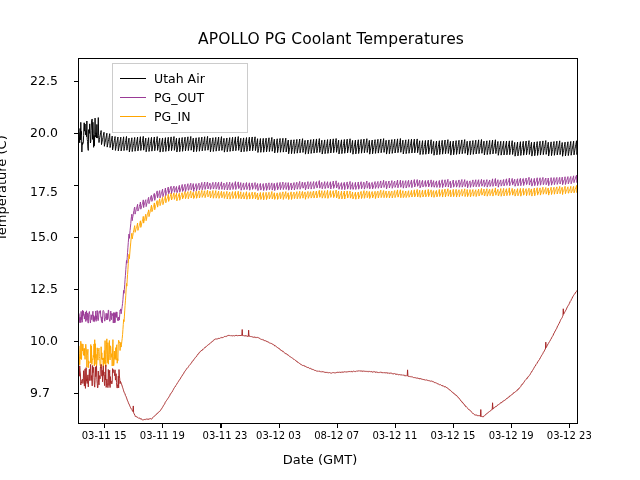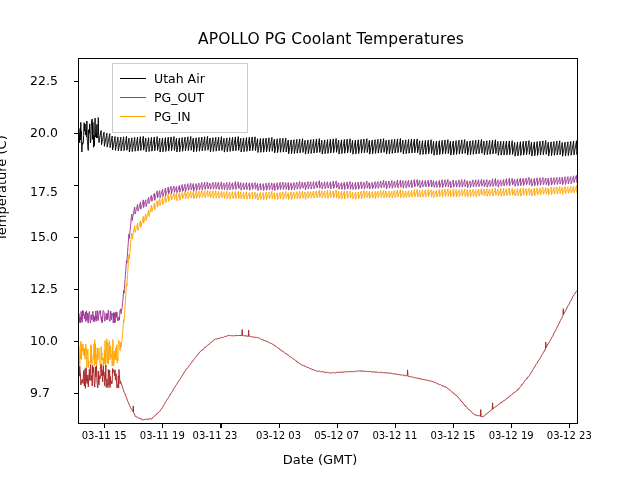--- a/index.html
+++ b/index.html
@@ -147,23 +147,23 @@
       <div class="xtick-mark" style="left: 278.581px; top: 424px;"></div>
       <div class="xtick-mark" style="left: 336.721px; top: 424px;"></div>
       <div class="xtick-mark" style="left: 394.86px; top: 424px;"></div>
       <div class="xtick-mark" style="left: 453px; top: 424px;"></div>
       <div class="xtick-mark" style="left: 511.14px; top: 424px;"></div>
       <div class="xtick-mark" style="left: 569.279px; top: 424px;"></div>
     </div>
   <div id="xtick-labels">
       <div class="xtick-label" style="left: 104.163px;">03-11 15</div>
       <div class="xtick-label" style="left: 162.302px;">03-11 19</div>
-      <div class="xtick-label" style="left: 215px;">03-11 23</div>
+      <div class="xtick-label" style="left: 225px;">03-11 23</div>
       <div class="xtick-label" style="left: 278.581px;">03-12 03</div>
-      <div class="xtick-label" style="left: 336.721px;">05-12 07</div>
+      <div class="xtick-label" style="left: 336.721px;">08-12 07</div>
       <div class="xtick-label" style="left: 394.86px;">03-12 11</div>
       <div class="xtick-label" style="left: 453px;">03-12 15</div>
       <div class="xtick-label" style="left: 511.14px;">03-12 19</div>
       <div class="xtick-label" style="left: 569.279px;">03-12 23</div>
     </div>
 
   <div id="xlabel">Date (GMT)</div>
 
   <div id="plot-area">
     <div id="plot-clip">

